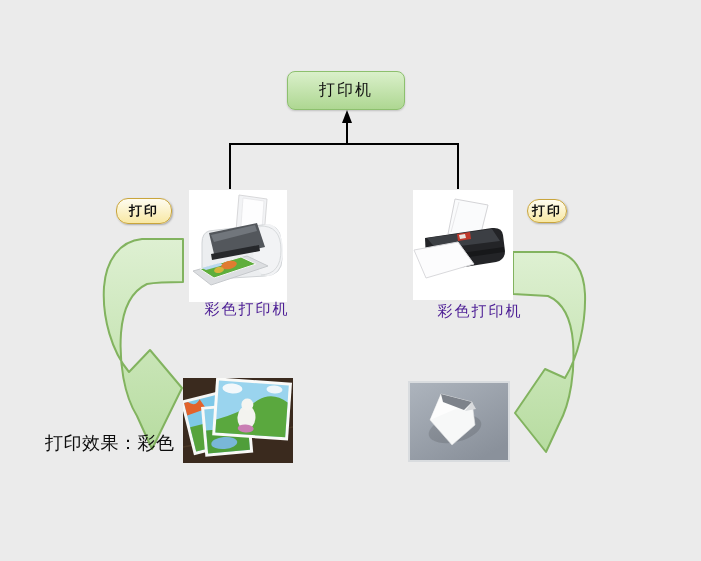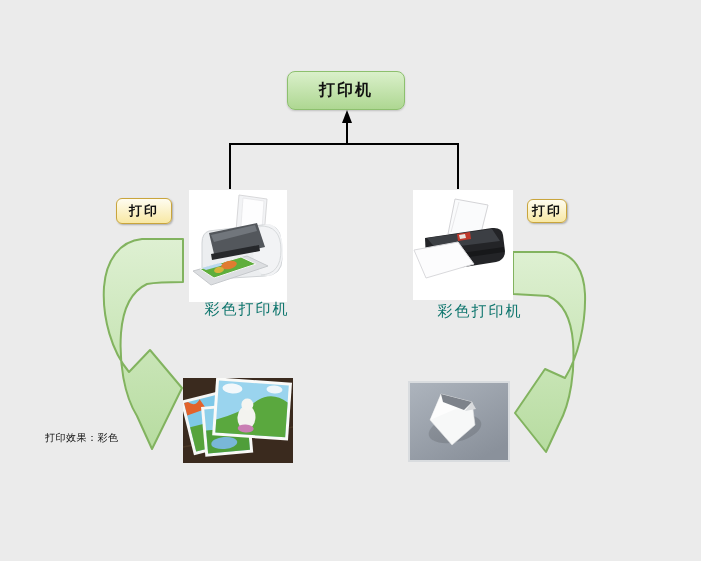--- a/index.html
+++ b/index.html
@@ -8,46 +8,46 @@
     font-family:"DejaVu Sans","Liberation Sans",sans-serif;color:#111;overflow:hidden;
   }
   .abs{position:absolute;}
   svg{display:block;}
   
   .root-node{
     left:287px;top:71px;width:118px;height:39px;box-sizing:border-box;
     border:1.5px solid #8dc06e;border-radius:8px;
     background:linear-gradient(#daf0ca,#aed792);
     display:flex;align-items:center;justify-content:center;
-    font-size:16px;font-weight:bold;letter-spacing:2px;
+    font-size:16px;font-weight:normal;letter-spacing:2px;
     box-shadow:0 1px 2px rgba(0,0,0,.18);
   }
   
   .overlay{left:0;top:0;pointer-events:none;}
   
   .badge{
-    box-sizing:border-box;border:1px solid #c9a53c;border-radius:6px;
+    box-sizing:border-box;border:1px solid #c9a53c;border-radius:12px;
     background:linear-gradient(#fefcf0,#f8e8a4);
     display:flex;align-items:center;justify-content:center;
     font-size:13px;font-weight:bold;letter-spacing:2px;
     box-shadow:1px 1px 2px rgba(0,0,0,.28);
   }
   .badge-left{left:116px;top:198px;width:56px;height:26px;}
   .badge-right{left:527px;top:199px;width:40px;height:24px;}
   
   .img-box{background:#fff;}
   .box-printer-color{left:189px;top:190px;width:98px;height:112px;}
   .box-printer-mono{left:413px;top:190px;width:100px;height:110px;}
   .box-out-color{left:183px;top:378px;width:110px;height:85px;}
   .box-out-mono{left:408px;top:381px;width:102px;height:81px;box-sizing:border-box;border:2px solid #d9dcdf;background:#9aa1ab;}
   
-  .caption{font-size:15px;letter-spacing:2px;text-align:center;color:#0f766e;}
+  .caption{font-size:15px;letter-spacing:2px;text-align:center;color:#4c1d95;}
   .caption-color{left:192px;top:300px;width:110px;}
   .caption-mono{left:425px;top:302px;width:110px;}
-  .result{font-size:10px;letter-spacing:.5px;color:#0d0d0d;white-space:nowrap;}
+  .result{font-size:18px;letter-spacing:.5px;color:#0d0d0d;white-space:nowrap;}
   .result-color{left:45px;top:431px;}
   .result-mono{left:562px;top:433px;}
 </style>
 </head>
 <body>
 
 <div id="stage">
 
   <svg class="abs overlay" width="701" height="561" viewBox="0 0 701 561">
     <defs>

